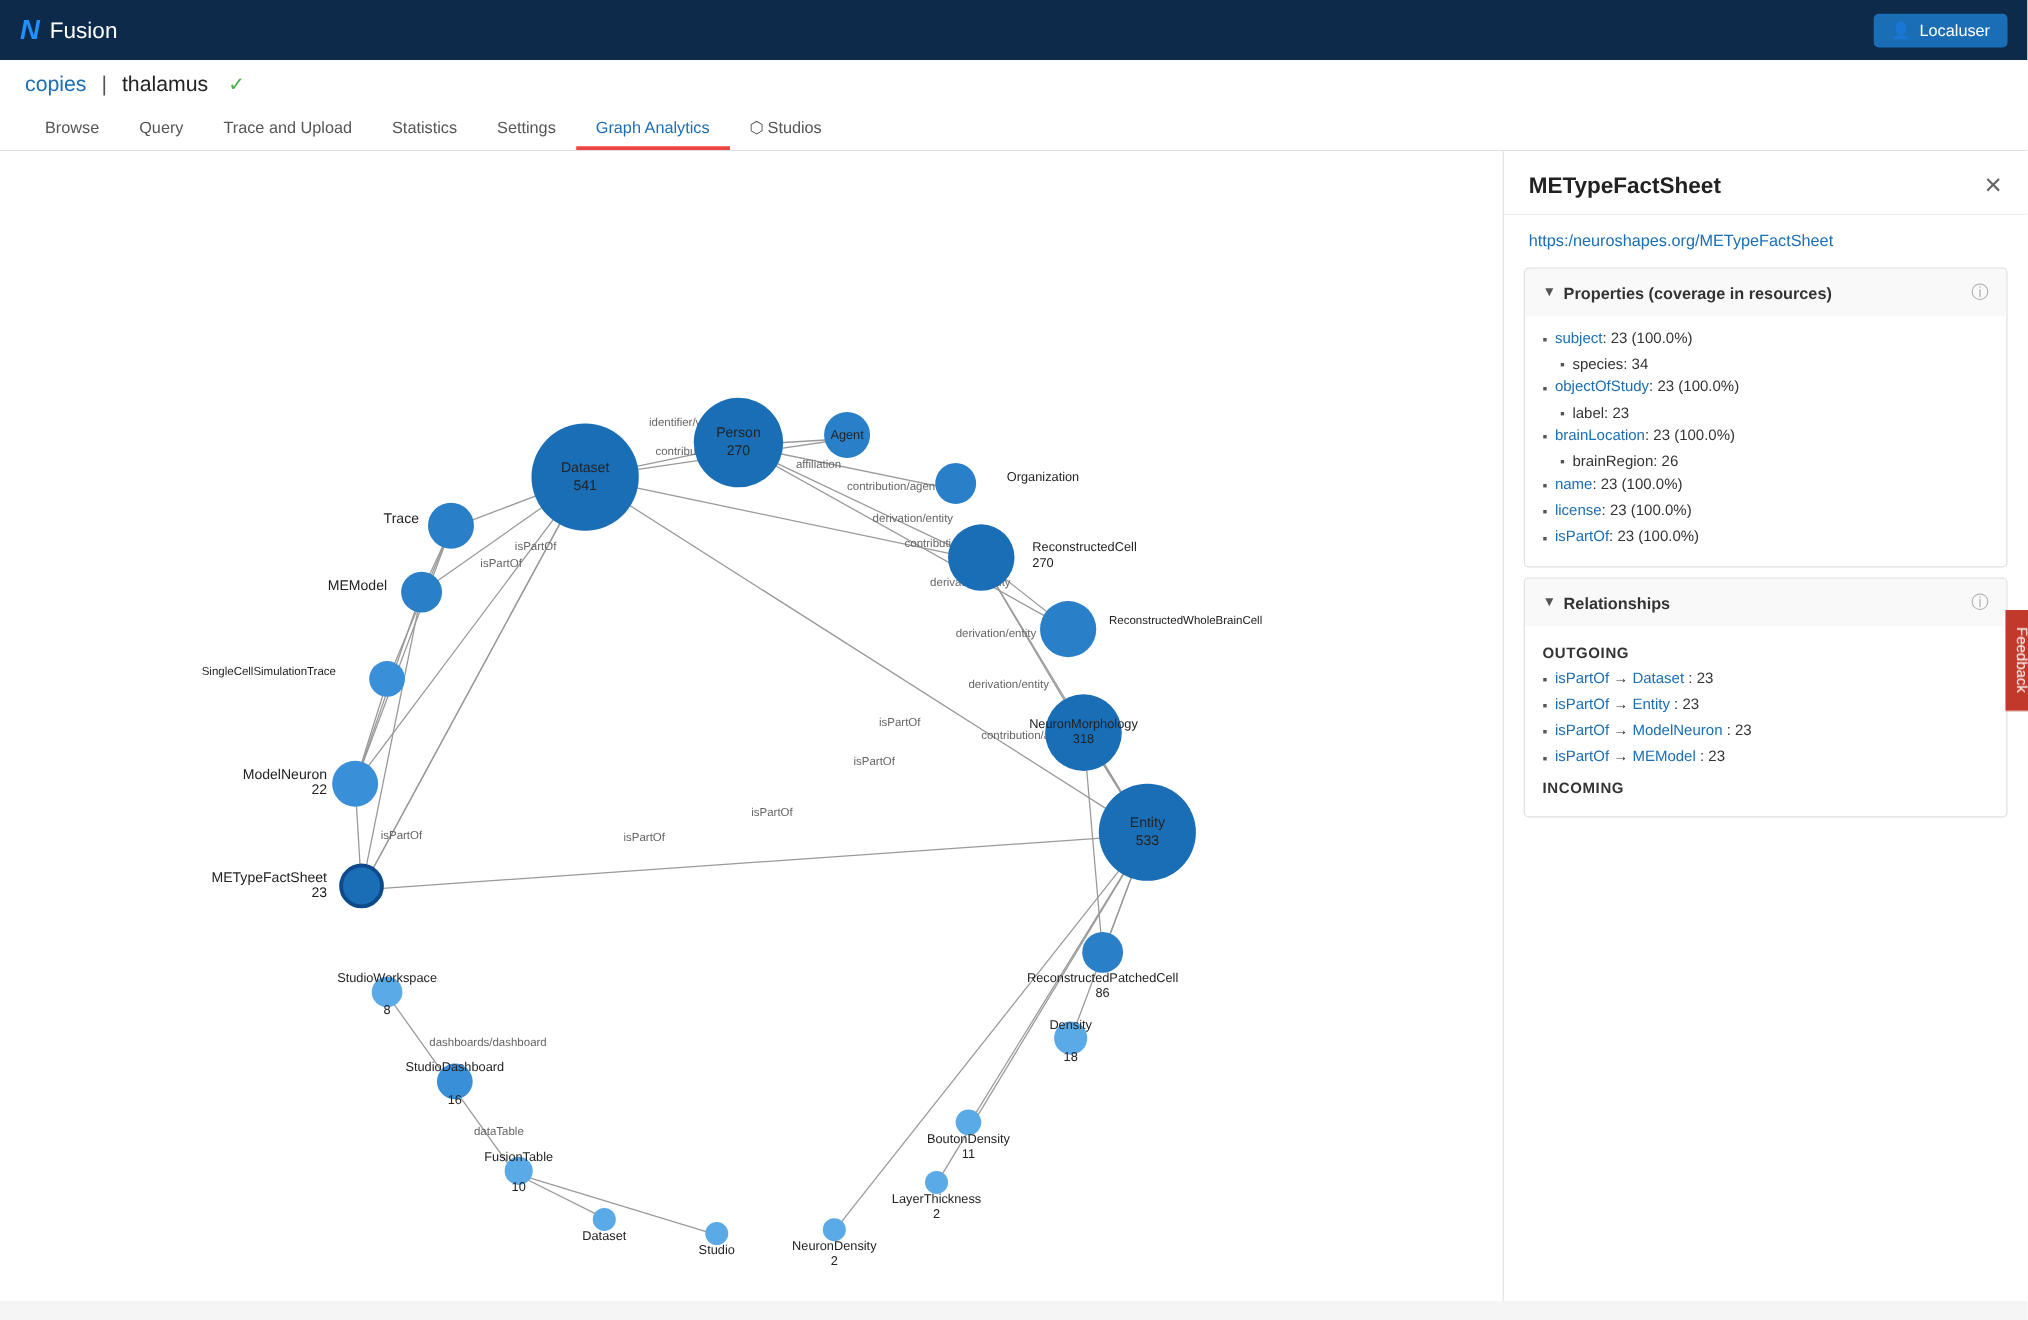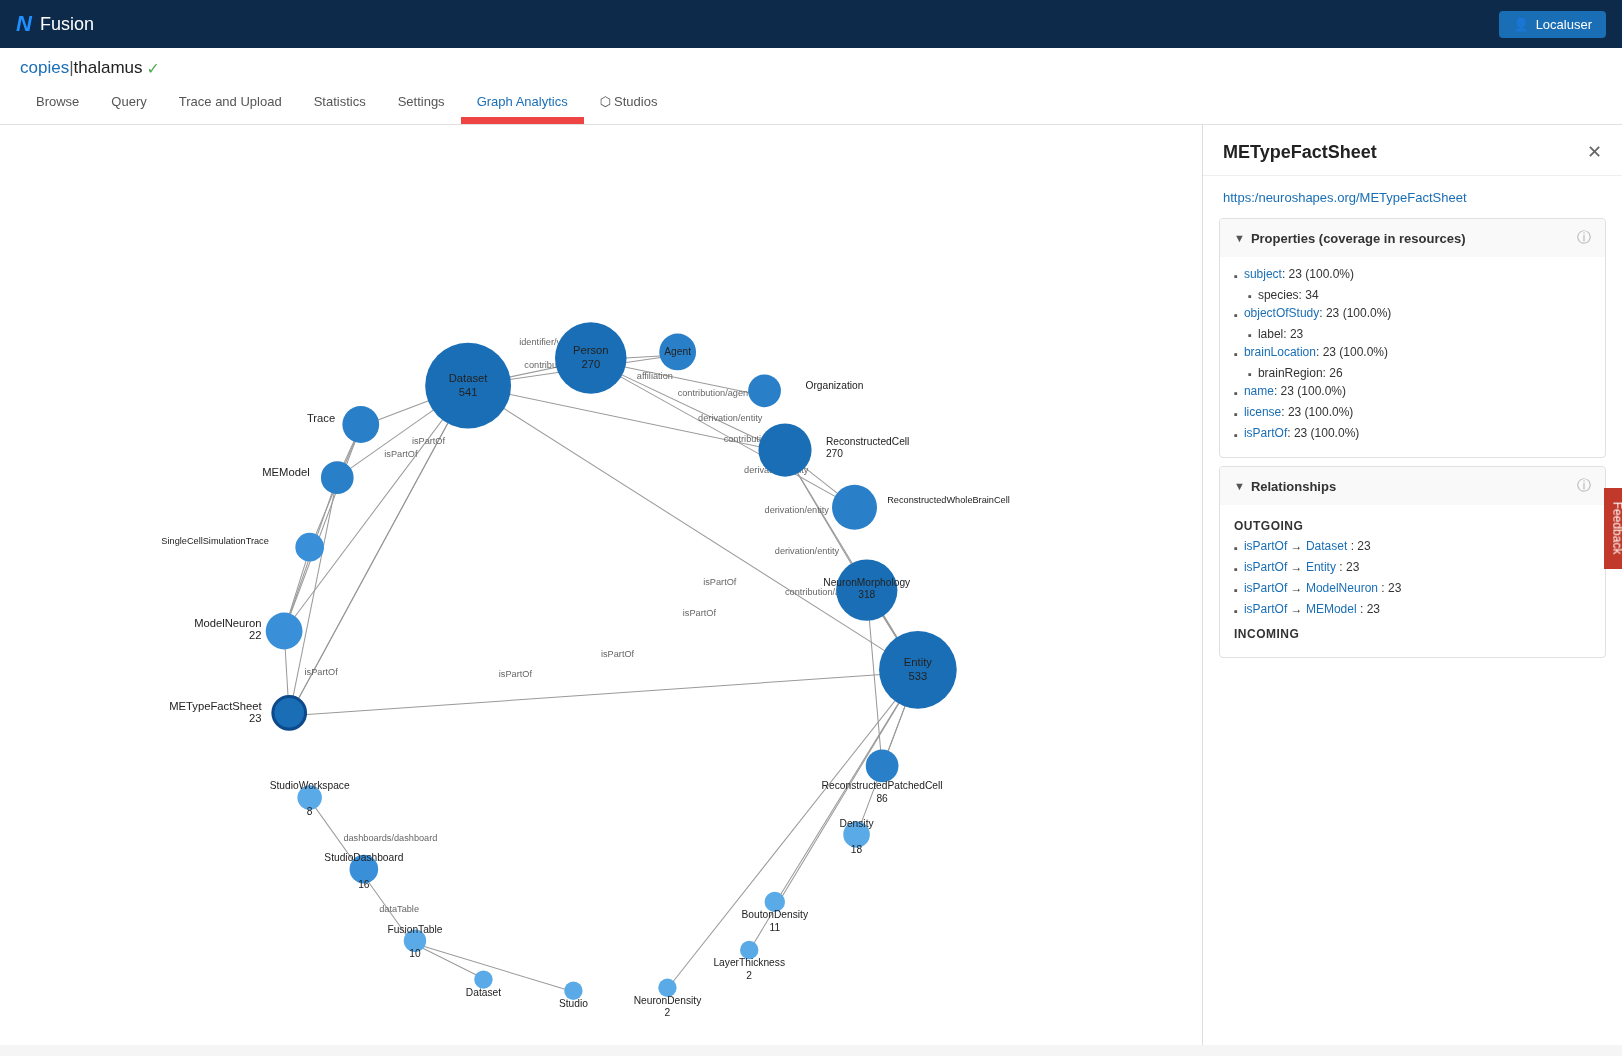--- a/index.html
+++ b/index.html
@@ -32,21 +32,21 @@
 
     
     .title-bar {
       background: white;
       padding: 10px 20px 0 20px;
       border-bottom: 1px solid #e0e0e0;
     }
     .breadcrumb-row {
       display: flex;
       align-items: center;
-      gap: 0;
+      gap: 12px;
       margin-bottom: 8px;
     }
     .breadcrumb-copies { color: #1a6eb5; font-size: 17px; font-weight: 500; cursor: pointer; }
     .breadcrumb-sep { color: #555; font-size: 17px; }
     .breadcrumb-name { color: #222; font-size: 17px; font-weight: 500; }
     .check-icon { color: #4caf50; font-size: 16px; margin-left: 4px; }
 
     
     .tabs-row {
       display: flex;
@@ -55,21 +55,21 @@
     .tab {
       padding: 8px 16px;
       font-size: 13px;
       color: #555;
       cursor: pointer;
       border-bottom: 3px solid transparent;
       white-space: nowrap;
     }
     .tab.active {
       color: #1a6eb5;
-      border-bottom: 7px solid #ef4444;
+      border-bottom: 3px solid #ef4444;
       font-weight: 500;
     }
 
     
     .main-content {
       display: flex;
       height: calc(1056px - 48px - 88px);
       background: white;
     }
 

